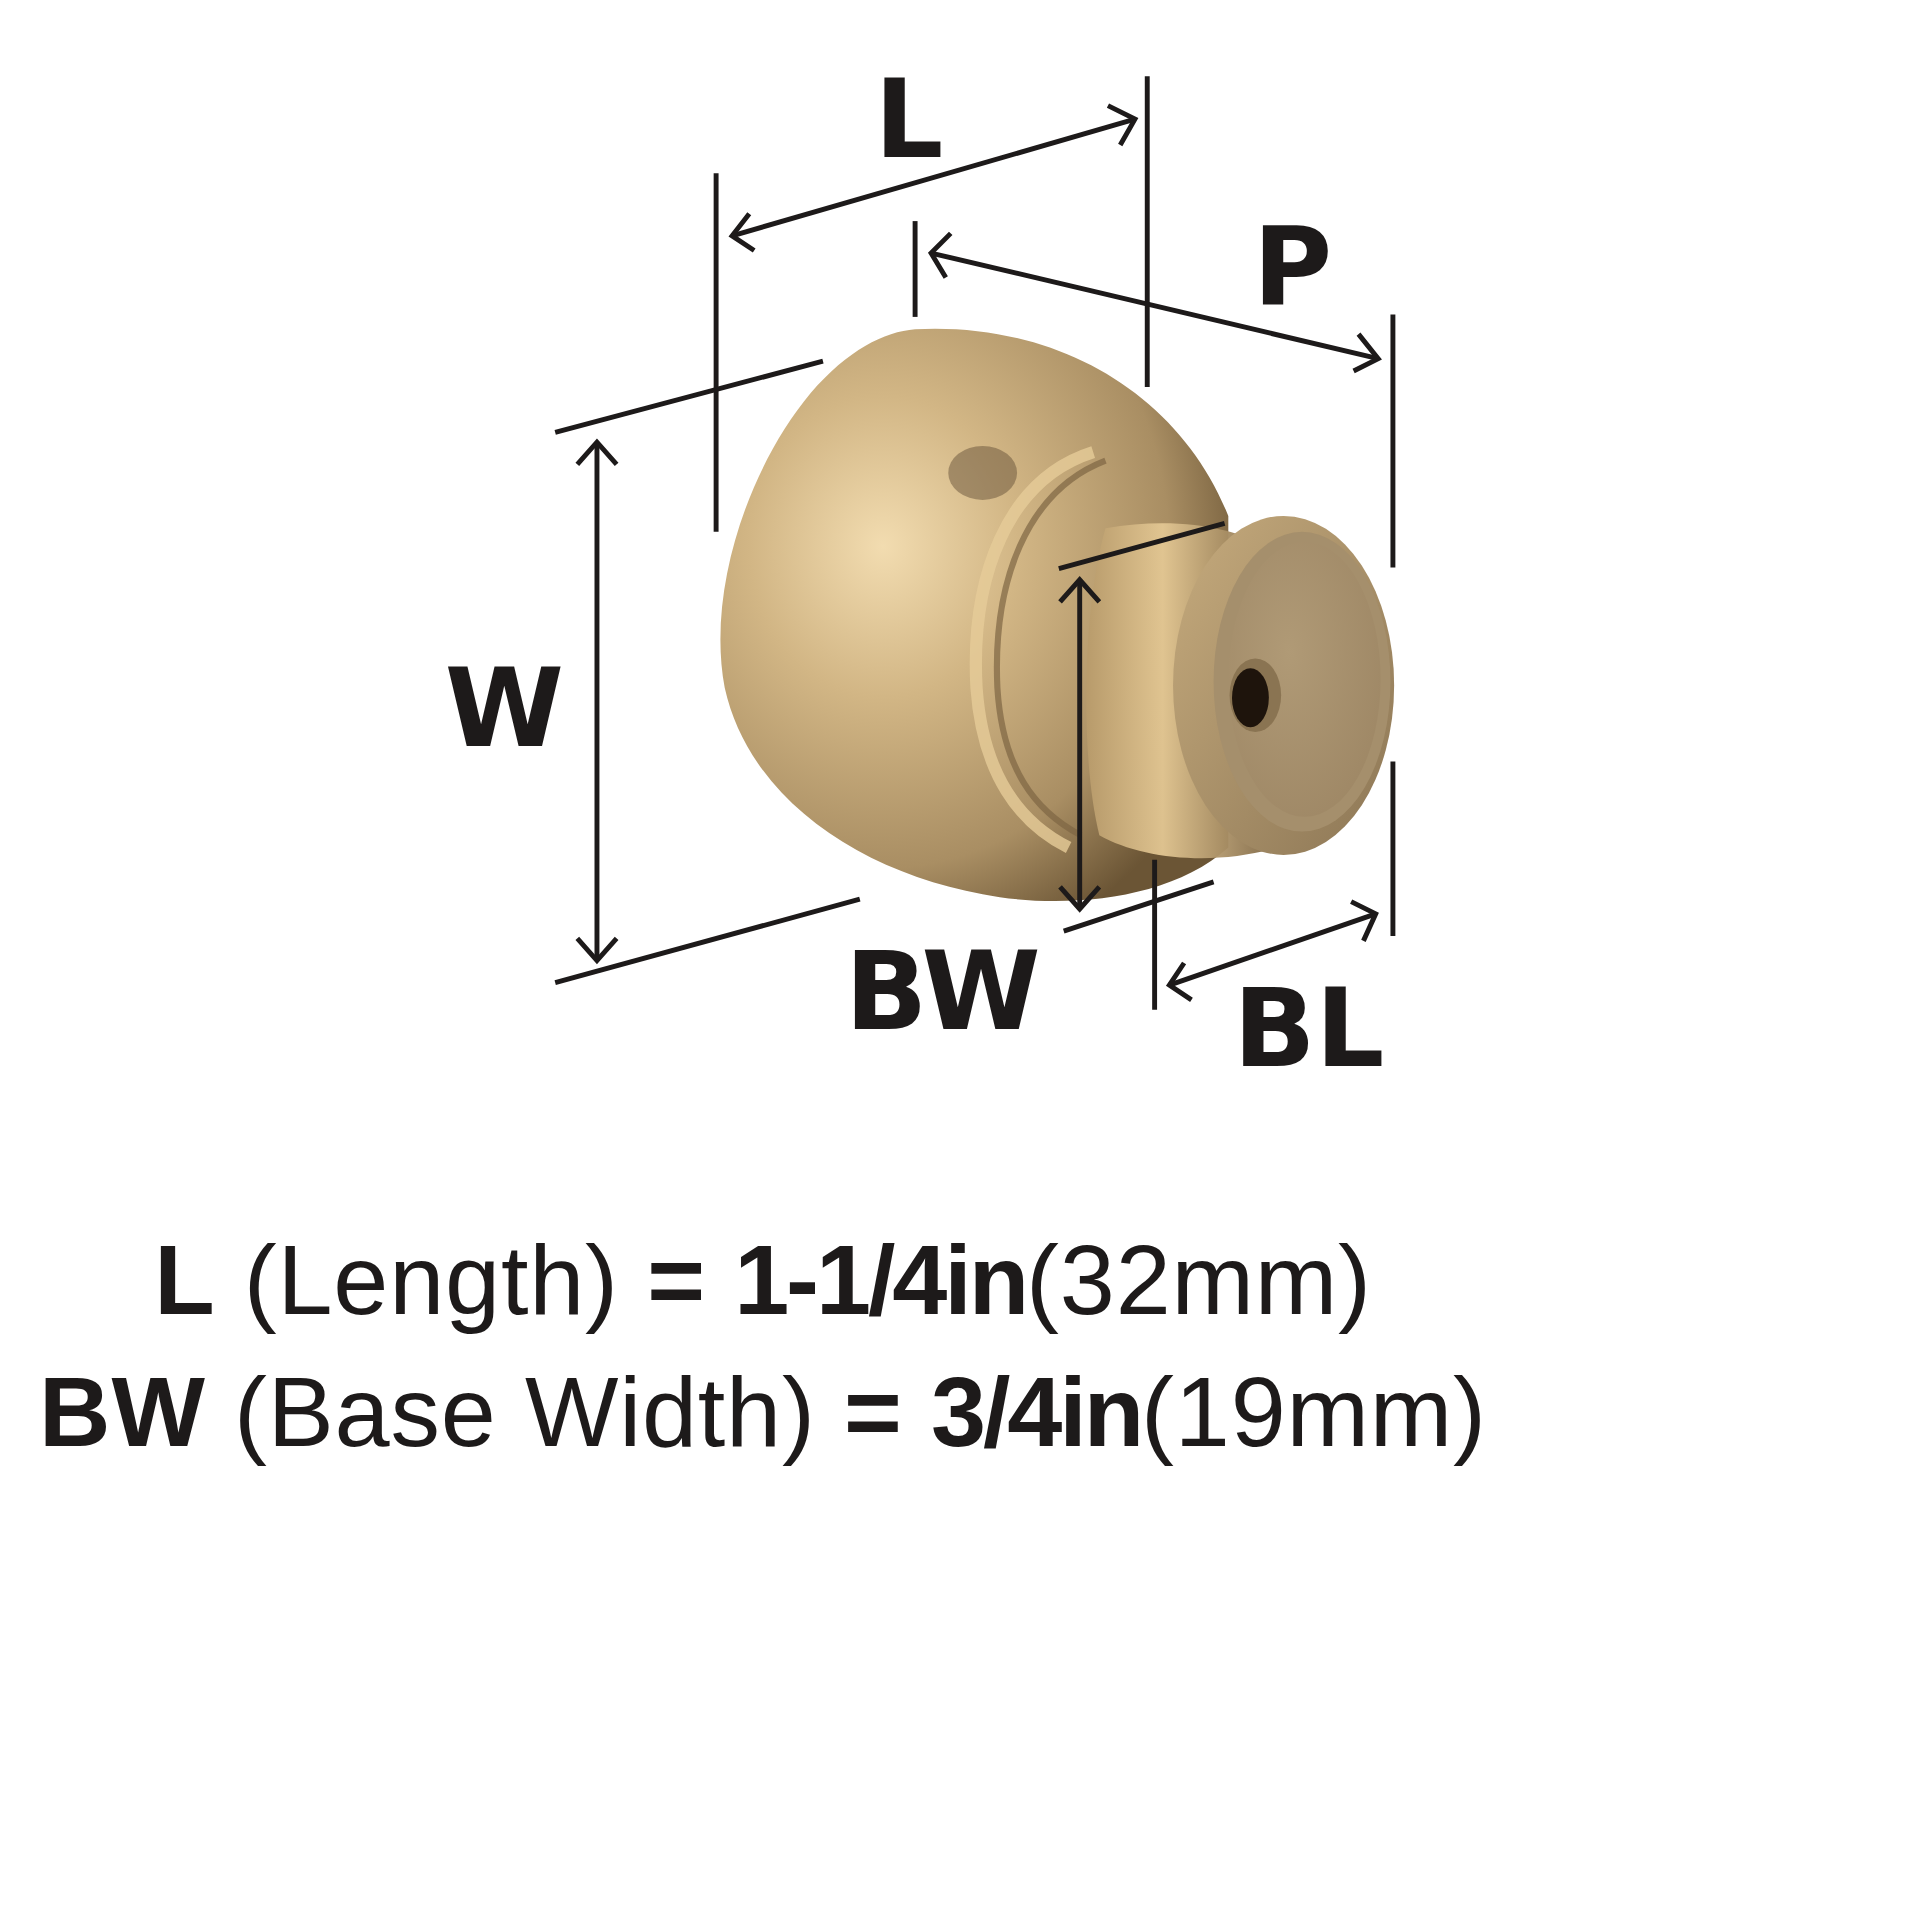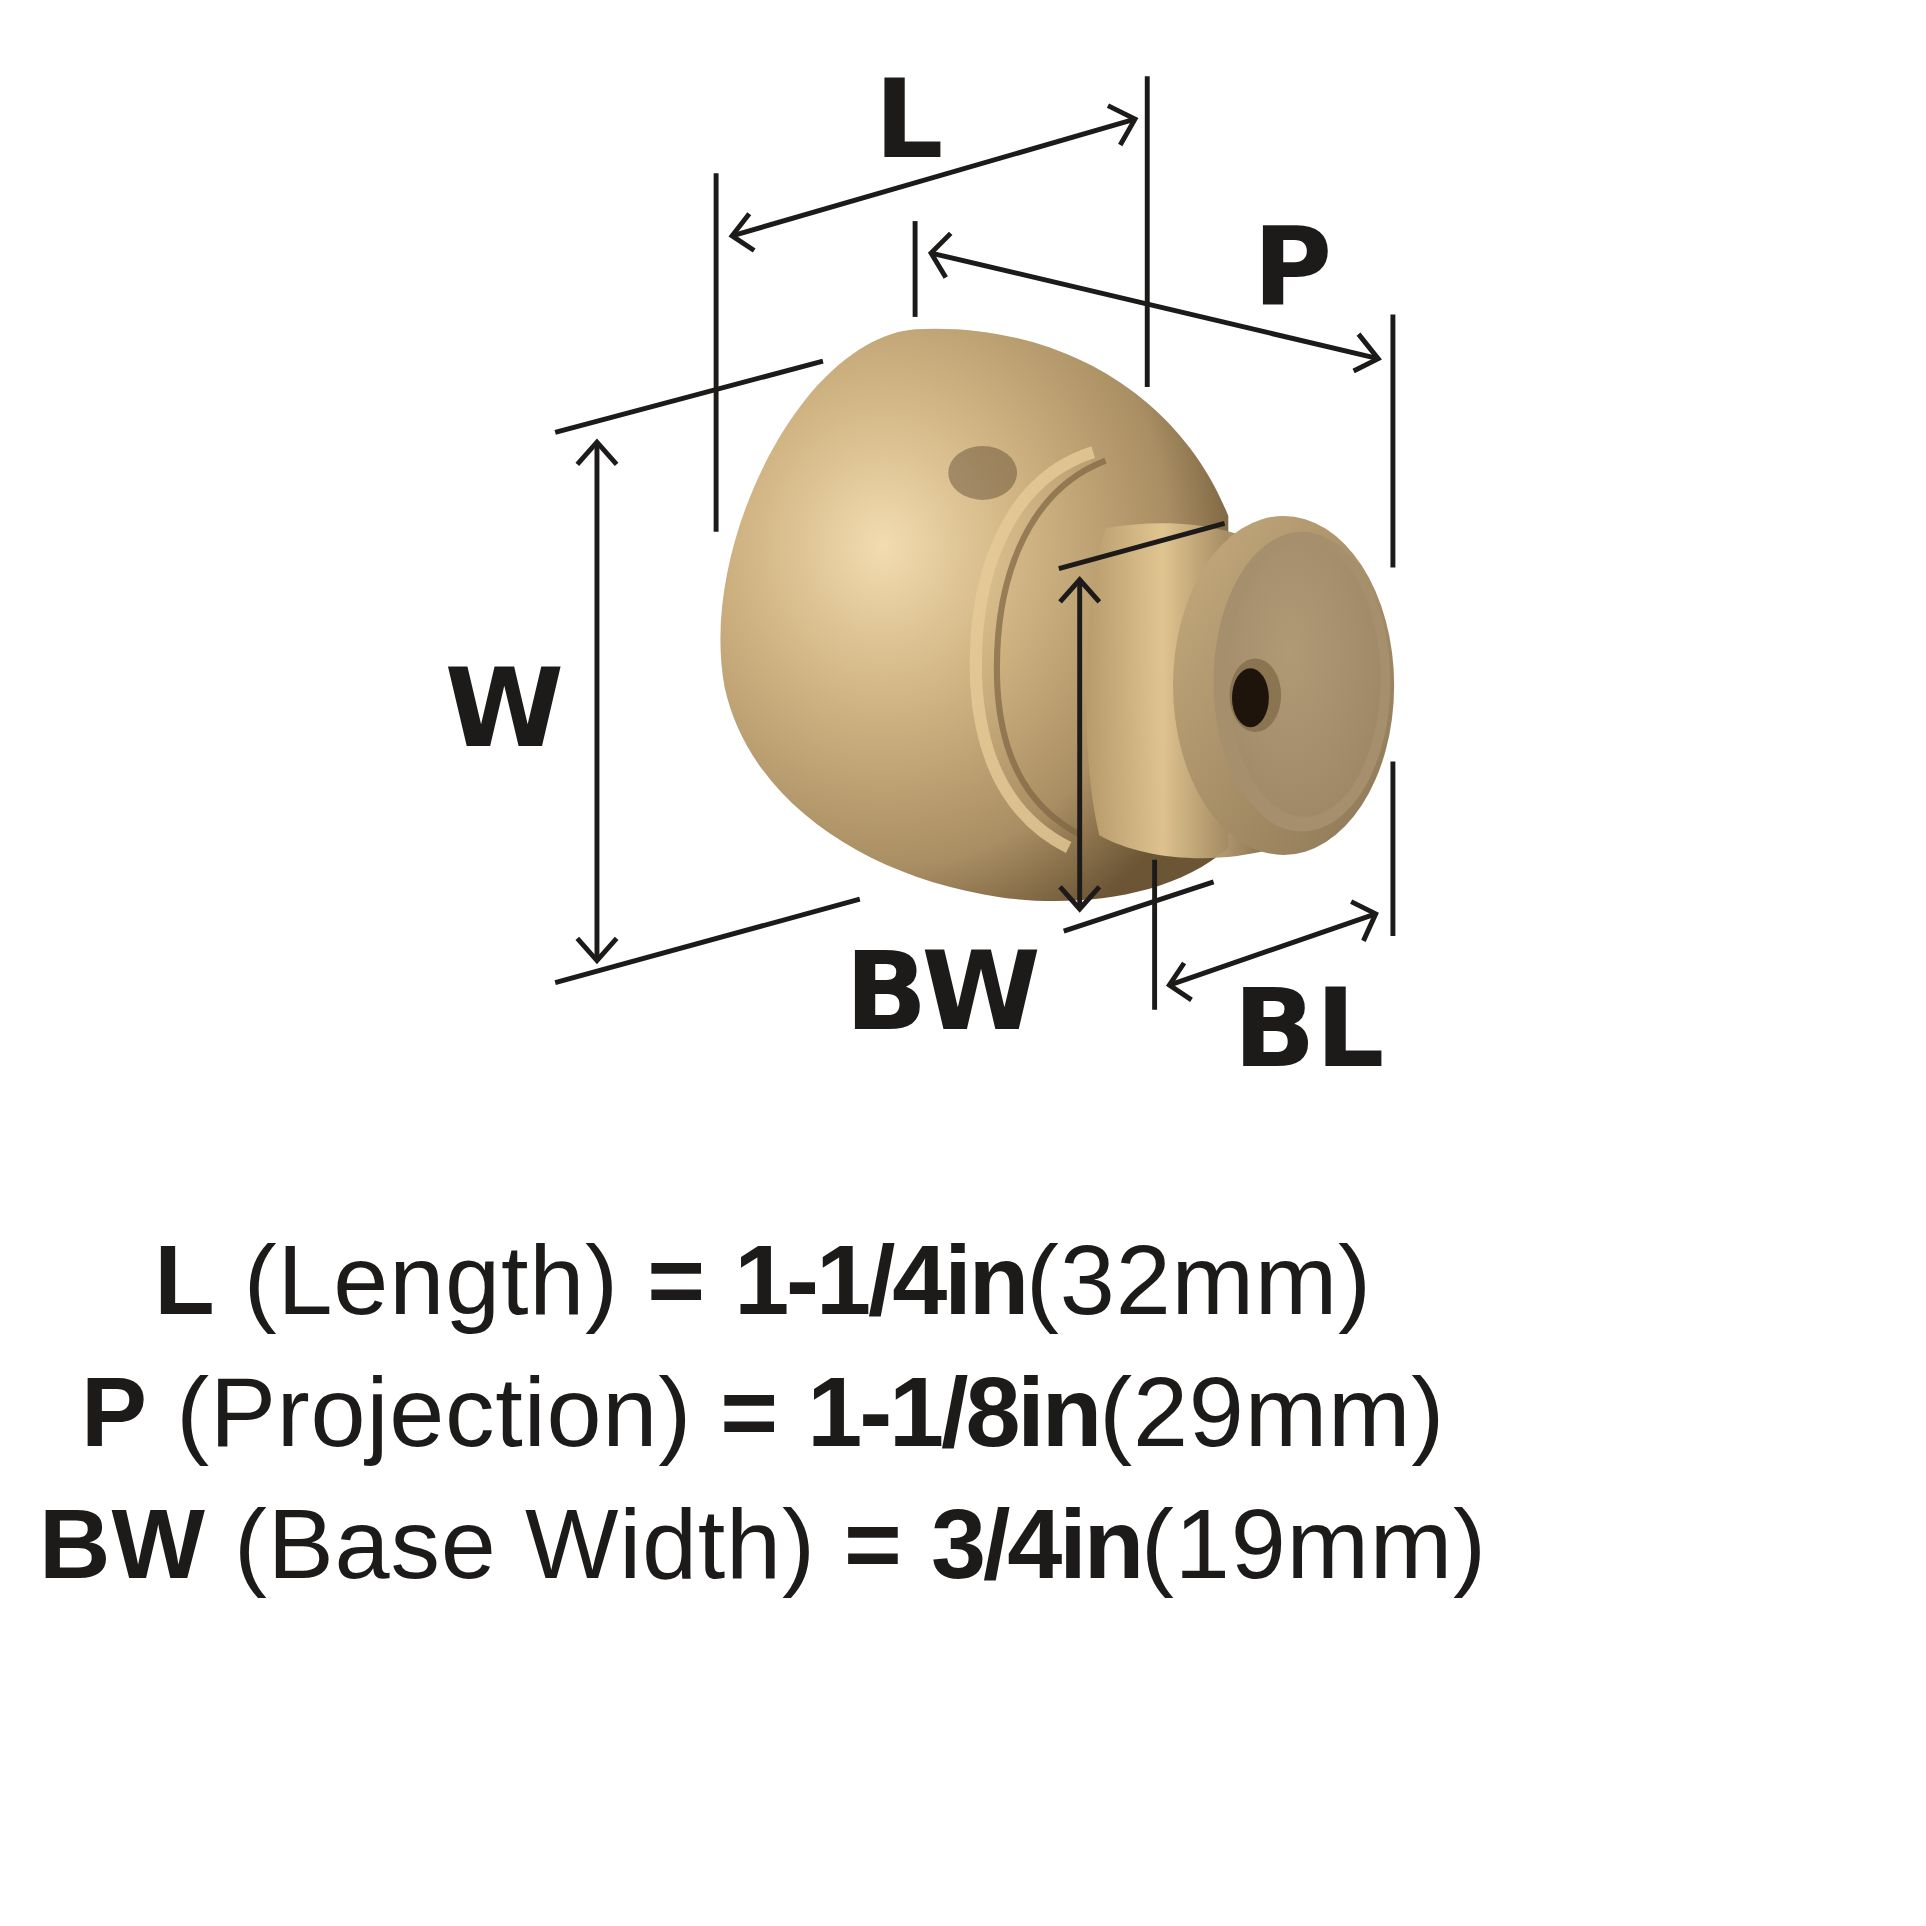--- a/index.html
+++ b/index.html
@@ -110,25 +110,19 @@
 </svg>
 
 <div class="specs">
   <div class="spec-line">
     <span class="code">L</span>
     <span class="name">(Length)</span>
     <span class="eq">=</span>
     <span class="imp">1-1/4in</span><span class="met">(32mm)</span>
   </div>
   <div class="spec-line">
-    <span class="code">P</span>
-    <span class="name">(Projection)</span>
-    <span class="eq">=</span>
-    <span class="imp">1-1/8in</span><span class="met">(29mm)</span>
-  </div>
-  <div class="spec-line">
     <span class="code">BW</span>
     <span class="name">(Base Width)</span>
     <span class="eq">=</span>
     <span class="imp">3/4in</span><span class="met">(19mm)</span>
   </div>
 </div>
 
 
 </body></html>

